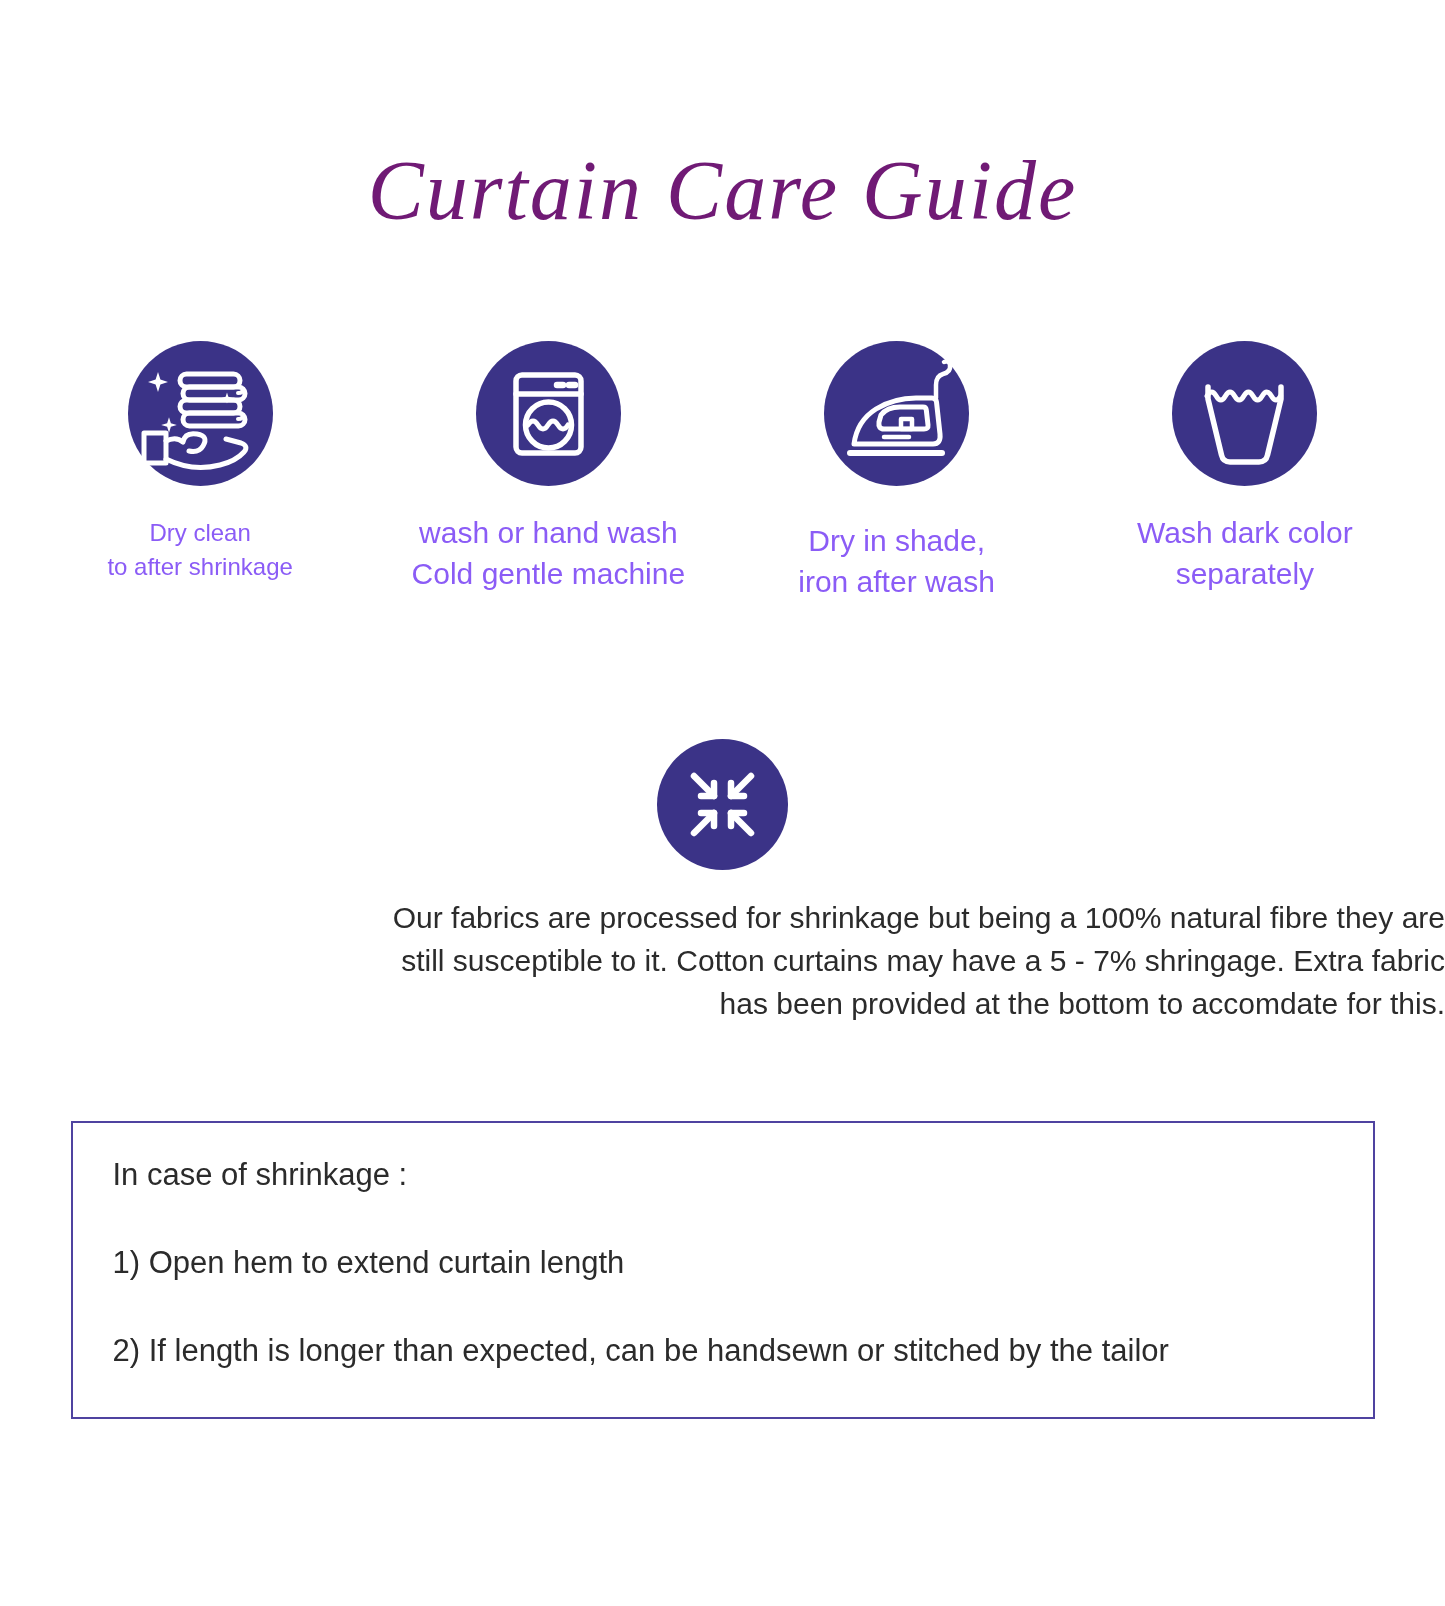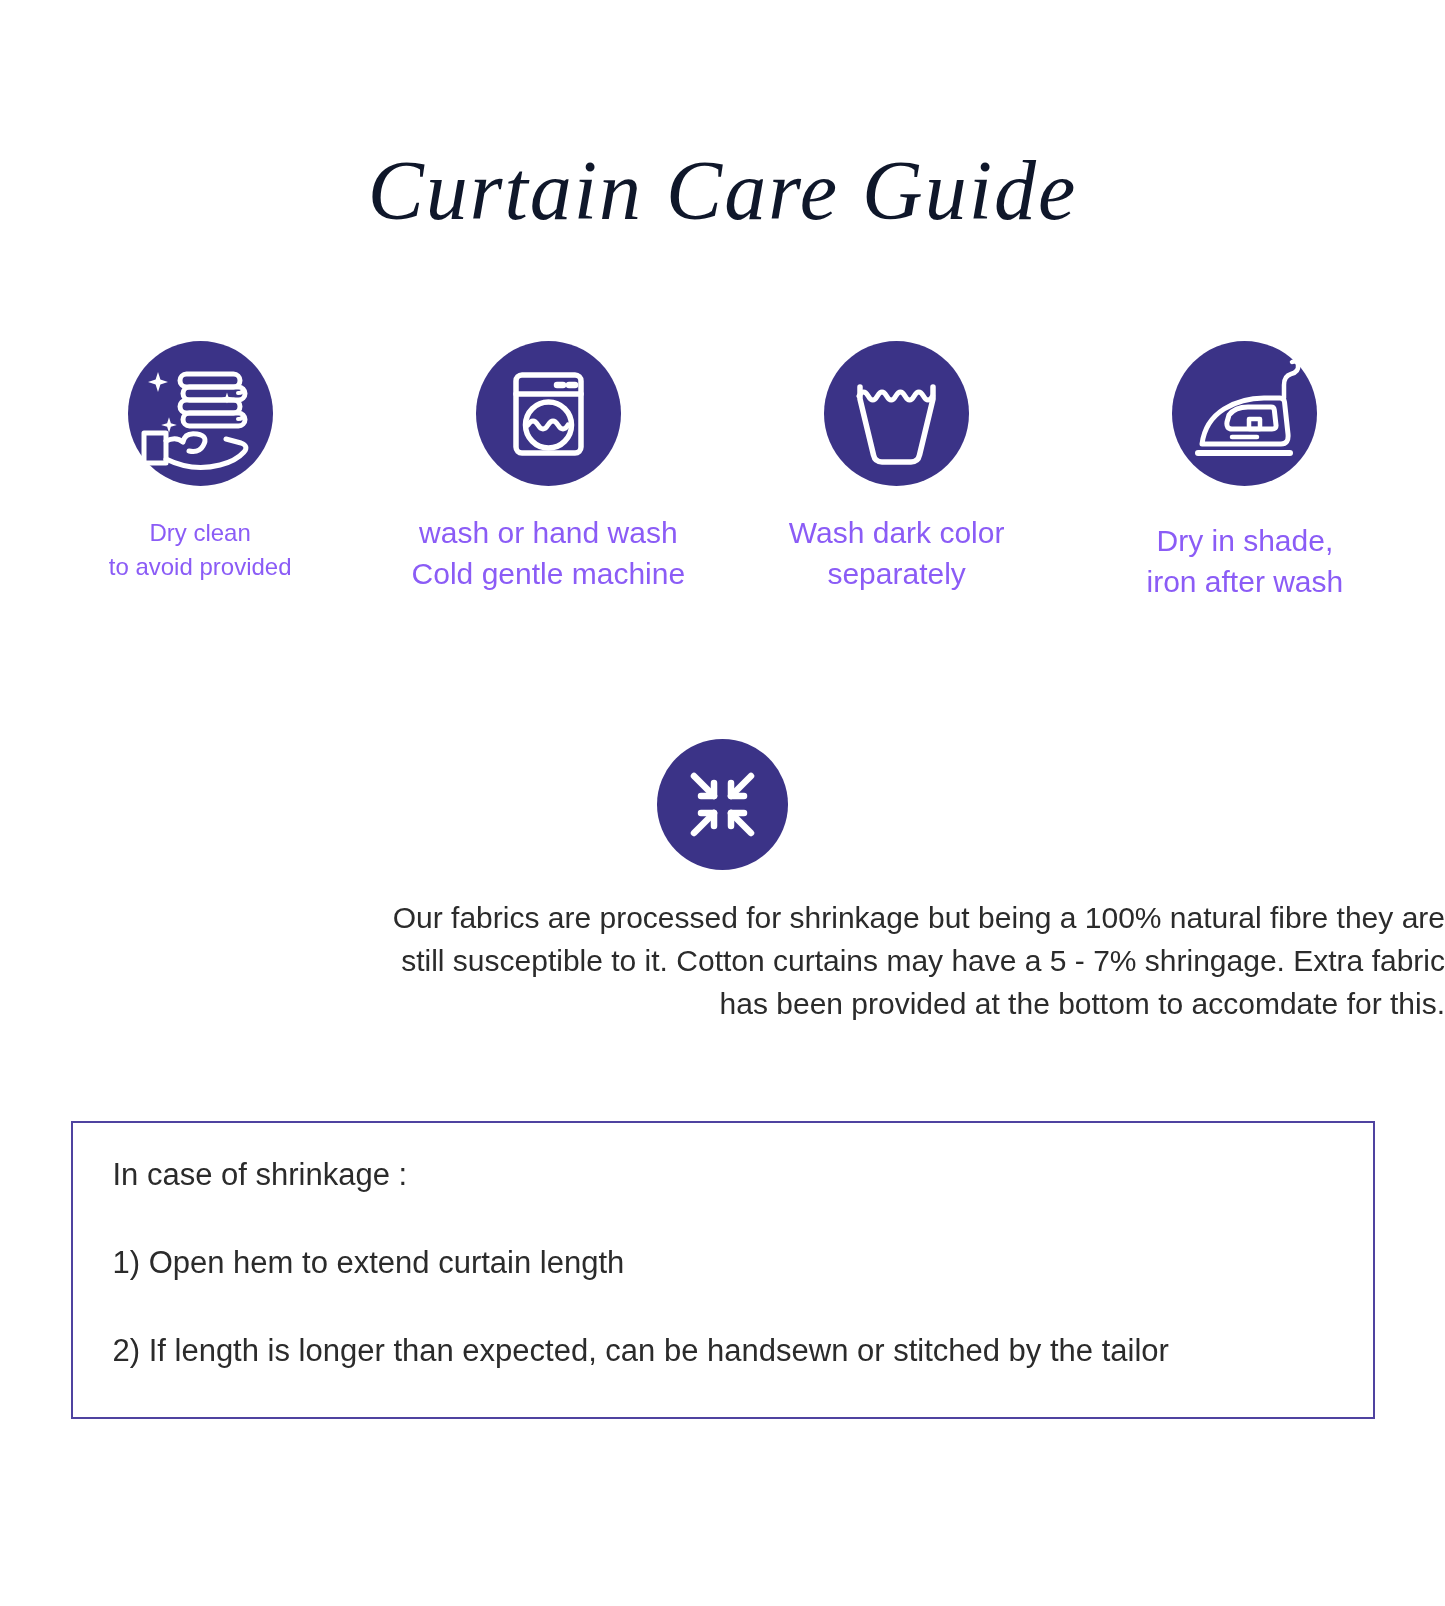--- a/index.html
+++ b/index.html
@@ -13,21 +13,21 @@
   .page { width:1445px; height:1606px; position:relative; }
 
   .title {
     margin-top:142px;
     text-align:center;
     font-family:"Liberation Serif", serif;
     font-style:italic;
     font-weight:normal;
     font-size:84px;
     letter-spacing:2px;
-    color:#0f172a;
+    color:#701a75;
   }
 
   .icon-row {
     margin-top:102px;
     display:grid;
     grid-template-columns:repeat(4, 1fr);
     padding:0 26px;
   }
   .care-col { display:flex; flex-direction:column; align-items:center; }
 
@@ -101,21 +101,21 @@
           </g>
           <g fill="#ffffff" stroke="none">
             <path transform="translate(30,41)" d="M0,-10 L2.4,-2.4 L10,0 L2.4,2.4 L0,10 L-2.4,2.4 L-10,0 L-2.4,-2.4 Z"></path>
             <path transform="translate(41,84) scale(0.78)" d="M0,-10 L2.4,-2.4 L10,0 L2.4,2.4 L0,10 L-2.4,2.4 L-10,0 L-2.4,-2.4 Z"></path>
             <path transform="translate(99,57) scale(0.55)" d="M0,-10 L2.4,-2.4 L10,0 L2.4,2.4 L0,10 L-2.4,2.4 L-10,0 L-2.4,-2.4 Z"></path>
           </g>
         </svg>
       </div>
       <div class="caption small">
         <div>Dry clean</div>
-        <div>to avoid provided</div>
+        <div>to after shrinkage</div>
       </div>
     </div>
 
     <div class="care-col">
       <div class="circle">
         <svg width="145" height="145" viewBox="0 0 145 145">
           <g fill="none" stroke="#ffffff" stroke-width="5.5" stroke-linecap="round" stroke-linejoin="round">
             <rect x="40" y="34" width="65" height="78" rx="6"></rect>
             <line x1="40" y1="53" x2="105" y2="53"></line>
             <line x1="81" y1="44" x2="87" y2="44" stroke-width="6.5"></line>
@@ -127,48 +127,48 @@
       </div>
       <div class="caption">
         <div>wash or hand wash</div>
         <div>Cold gentle machine</div>
       </div>
     </div>
 
     <div class="care-col">
       <div class="circle">
         <svg width="145" height="145" viewBox="0 0 145 145">
-          <g fill="none" stroke="#ffffff" stroke-width="5.5" stroke-linecap="round" stroke-linejoin="round">
-            <path d="M36,46 L36,58 L49.5,114 Q51,121 58,121 L87,121 Q94,121 95.5,114 L109,58 L109,46"></path>
-            <path d="M35,55 q4.6,-8 9.2,0 q4.6,8 9.2,0 q4.6,-8 9.2,0 q4.6,8 9.2,0 q4.6,-8 9.2,0 q4.6,8 9.2,0 q4.6,-8 9.2,0 q4.6,8 9.2,0" stroke-width="5"></path>
-          </g>
-        </svg>
-      </div>
-      <div class="caption">
-        <div>Wash dark color</div>
-        <div>separately</div>
-      </div>
-    </div>
-
-    <div class="care-col">
-      <div class="circle">
-        <svg width="145" height="145" viewBox="0 0 145 145">
           <g fill="none" stroke="#ffffff" stroke-width="5" stroke-linecap="round" stroke-linejoin="round">
             <path d="M30,103 Q33,80 52,68 Q70,57 92,57 L108,57 Q112,57 112.5,61 L116,93 Q117,103 109,103 Z"></path>
             <path d="M57,74 Q63,66 76,66 L99,66 Q102,66 102.3,69 L104,84 Q104.5,88 100,88 L60,88 Q54,88 55,81 Z"></path>
             <rect x="77" y="78" width="11" height="10" stroke-width="4.5"></rect>
             <line x1="60" y1="96" x2="85" y2="96" stroke-width="4.5"></line>
             <path d="M112,57 L112,44 Q112,35 119,33 Q127,31 126,24 Q125,19 120,21" stroke-width="4.5"></path>
             <line x1="26" y1="112" x2="118" y2="112" stroke-width="6"></line>
           </g>
         </svg>
       </div>
       <div class="caption low">
         <div>Dry in shade,</div>
         <div>iron after wash</div>
+      </div>
+    </div>
+
+    <div class="care-col">
+      <div class="circle">
+        <svg width="145" height="145" viewBox="0 0 145 145">
+          <g fill="none" stroke="#ffffff" stroke-width="5.5" stroke-linecap="round" stroke-linejoin="round">
+            <path d="M36,46 L36,58 L49.5,114 Q51,121 58,121 L87,121 Q94,121 95.5,114 L109,58 L109,46"></path>
+            <path d="M35,55 q4.6,-8 9.2,0 q4.6,8 9.2,0 q4.6,-8 9.2,0 q4.6,8 9.2,0 q4.6,-8 9.2,0 q4.6,8 9.2,0 q4.6,-8 9.2,0 q4.6,8 9.2,0" stroke-width="5"></path>
+          </g>
+        </svg>
+      </div>
+      <div class="caption">
+        <div>Wash dark color</div>
+        <div>separately</div>
       </div>
     </div>
 
   </div>
 
   <div class="shrink-wrap">
     <div class="shrink-circle">
       <svg width="131" height="131" viewBox="0 0 131 131">
         <g fill="none" stroke="#ffffff" stroke-width="6.5" stroke-linecap="round" stroke-linejoin="round">
           <line x1="37" y1="37" x2="57" y2="57"></line>

